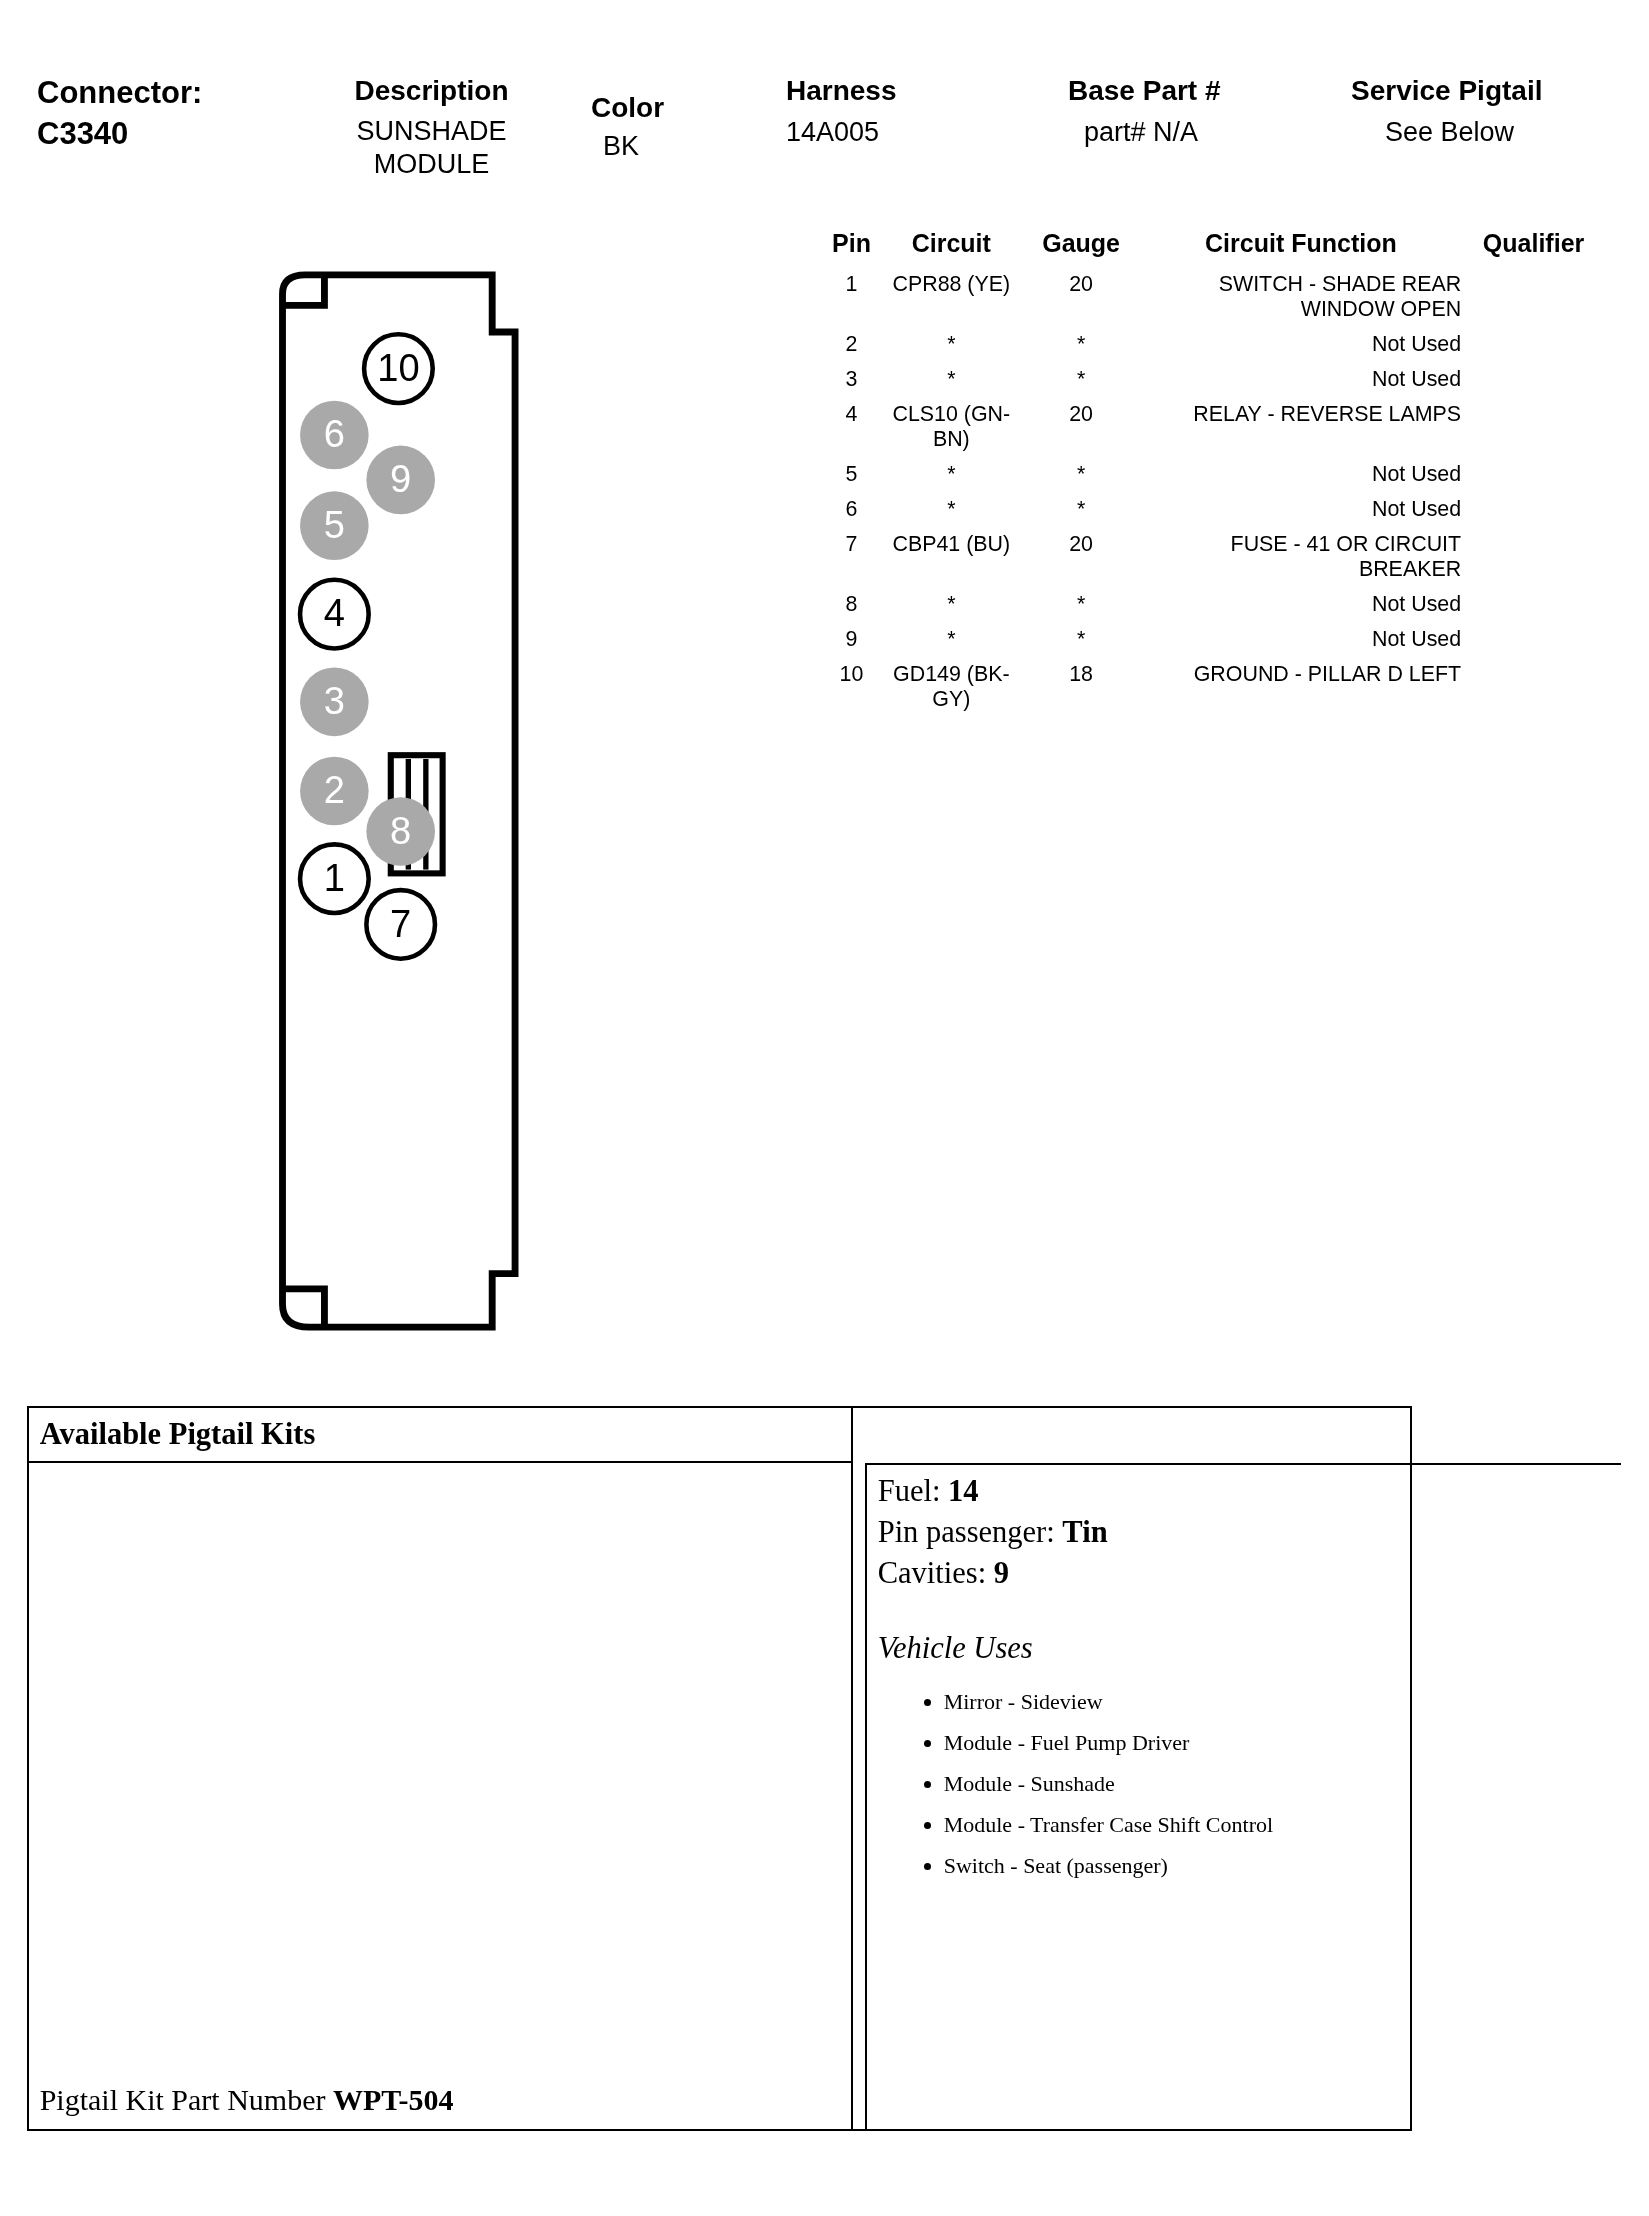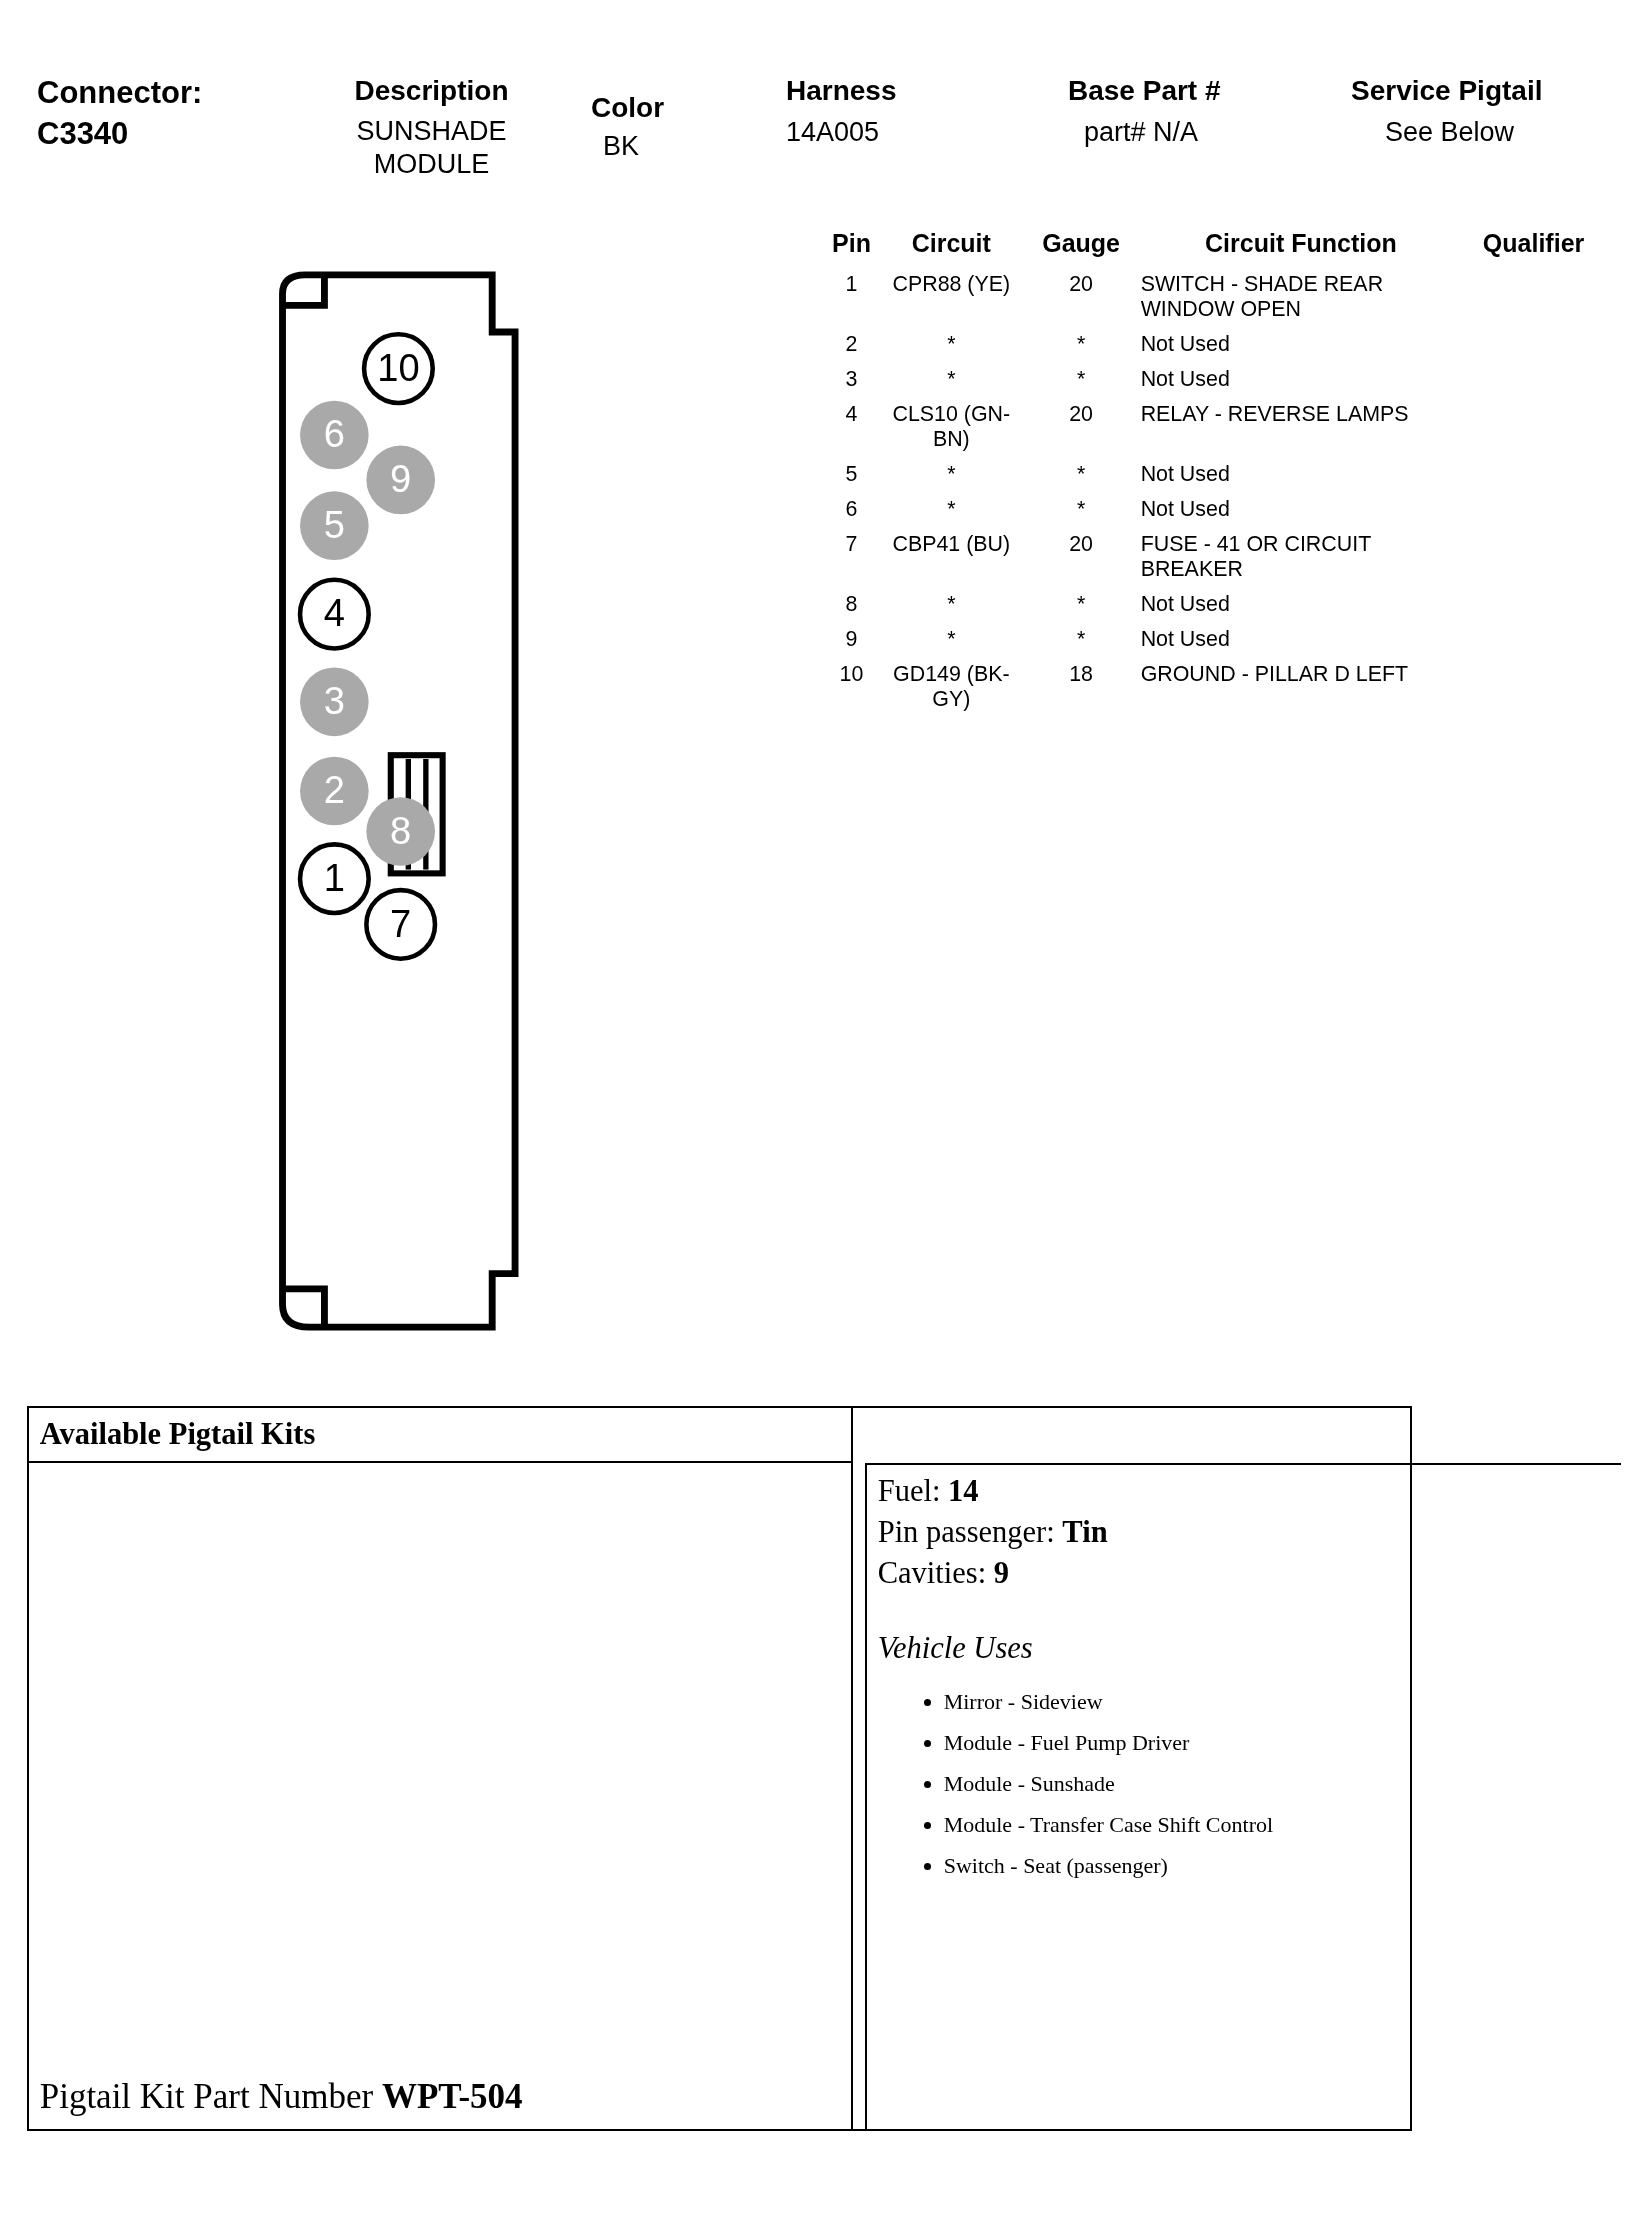--- a/index.html
+++ b/index.html
@@ -78,21 +78,21 @@
     white-space: nowrap;
   }
   .pintable td {
     vertical-align: top;
     padding: 2.3px 0 7.6px 0;
     line-height: 25px;
   }
   .col-pin { width: 47px; text-align: center; }
   .col-circuit { width: 153px; text-align: center; margin-top: 31px; }
   .col-gauge { width: 107px; text-align: center; }
-  .col-func { width: 321px; text-align: left; padding-left: 6.1px !important; }
+  .col-func { width: 321px; text-align: right; padding-left: 6.1px !important; }
   .col-qual { width: 145px; text-align: left; }
 
   
   .drawing {
     position: absolute;
     left: 252px;
     top: 259px;
     width: 366px;
     height: 1122px;
   }
@@ -130,21 +130,21 @@
     width: 824px;
     height: 668px;
     border-right: 2.3px solid #000;
     box-sizing: border-box;
   }
   .pigtail-kit-number {
     position: absolute;
     left: 10.7px;
     bottom: 13.7px;
     font-family: "Liberation Serif", serif;
-    font-size: 35px;
+    font-size: 30px;
   }
   .pigtail-kit-number b { font-weight: bold; }
   .pigtail-right {
     position: absolute;
     left: 836px;
     top: 55px;
     width: 756px;
     height: 668px;
     box-sizing: border-box;
     border-left: 2.3px solid #000;

